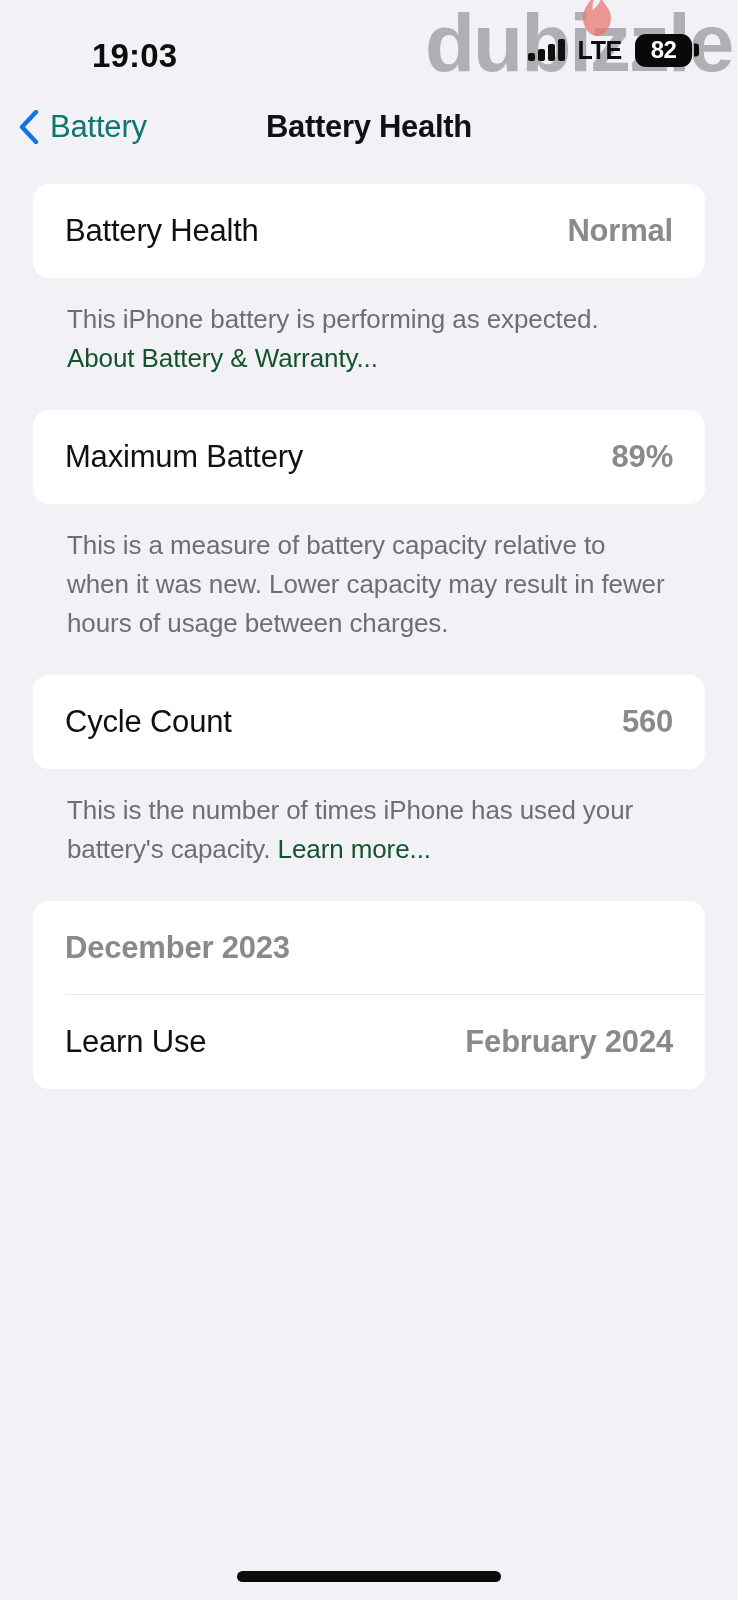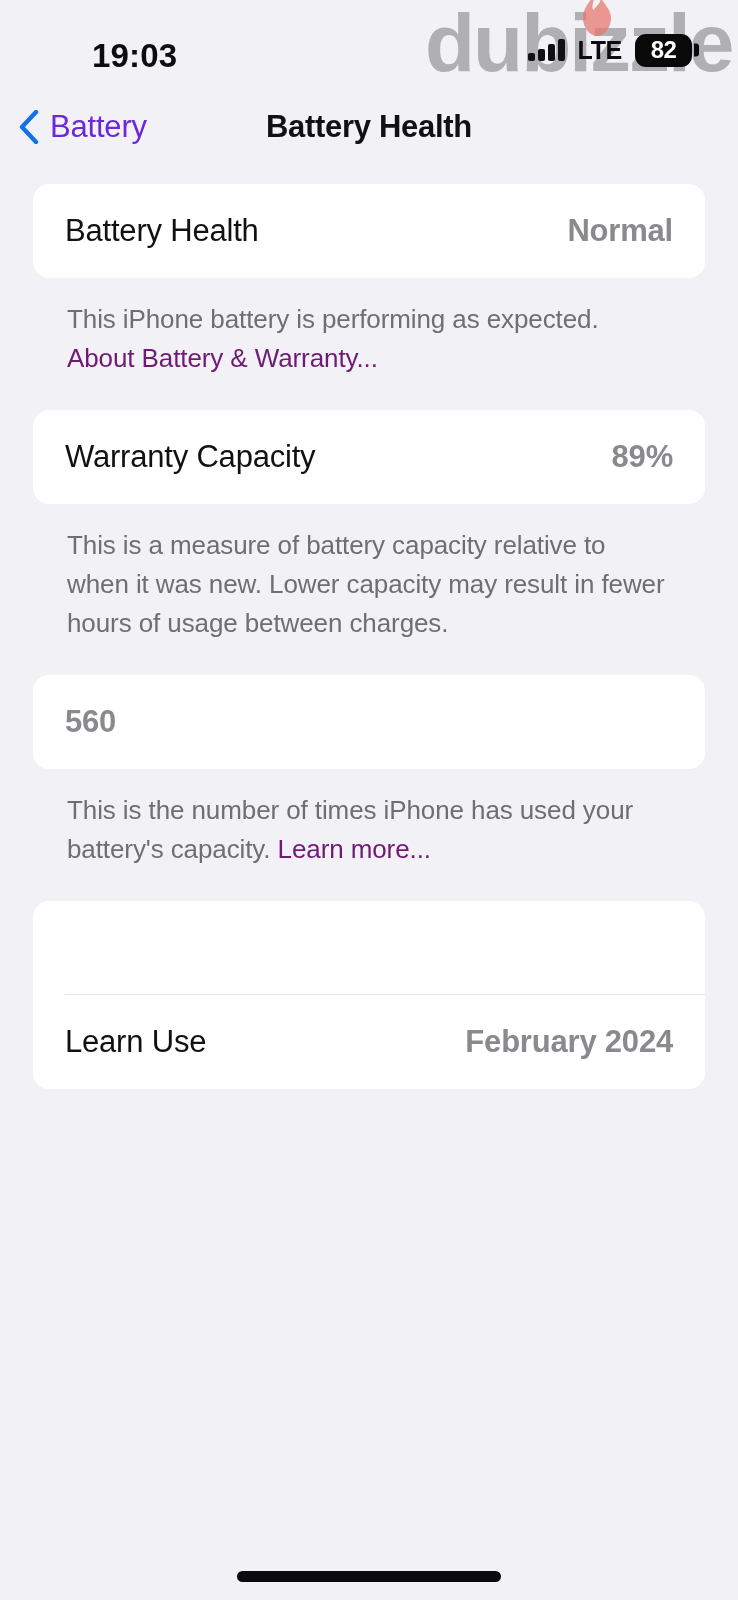--- a/index.html
+++ b/index.html
@@ -138,21 +138,21 @@
     margin-left: 18px;
     cursor: pointer;
   }
   .chevron-left {
     width: 22px;
     height: 34px;
     flex: none;
   }
   .back-label {
     font-size: 31px;
-    color: #6d28d9;
+    color: #0f766e;
     letter-spacing: -0.2px;
   }
 
   .nav-title {
     position: absolute;
     left: 0;
     right: 0;
     text-align: center;
     font-size: 31px;
     font-weight: bold;
@@ -205,21 +205,21 @@
   }
 
   .footer-note {
     font-size: 26px;
     line-height: 39px;
     color: #6e6e73;
     letter-spacing: -0.1px;
     padding: 22px 34px 0 34px;
   }
   .footer-note .link {
-    color: #701a75;
+    color: #14532d;
     cursor: pointer;
   }
   .gap-md { height: 32px; }
 
   
   .home-indicator {
     position: absolute;
     bottom: 18px;
     left: 50%;
     transform: translateX(-50%);
@@ -276,41 +276,43 @@
     </div>
   </div>
   <div class="footer-note">
     <span>This iPhone battery is performing as expected. </span><span class="link">About Battery &amp; Warranty...</span>
   </div>
 
   <div class="gap-md"></div>
 
   <div class="card">
     <div class="row">
-      <span class="row-label">Warranty Capacity</span>
+      <span class="row-label">Maximum Battery</span>
       <span class="row-value">89%</span>
     </div>
   </div>
   <div class="footer-note">This is a measure of battery capacity relative to when it was new. Lower capacity may result in fewer hours of usage between charges.</div>
 
   <div class="gap-md"></div>
 
   <div class="card">
     <div class="row">
+      <span class="row-label">Cycle Count</span>
       <span class="row-value">560</span>
     </div>
   </div>
   <div class="footer-note">
     <span>This is the number of times iPhone has used your battery's capacity. </span><span class="link">Learn more...</span>
   </div>
 
   <div class="gap-md"></div>
 
   <div class="card">
     <div class="row">
+      <span class="row-value">December 2023</span>
       <div class="row-divider"></div>
     </div>
     <div class="row">
       <span class="row-label">Learn Use</span>
       <span class="row-value">February 2024</span>
     </div>
   </div>
 
 </div>
 

